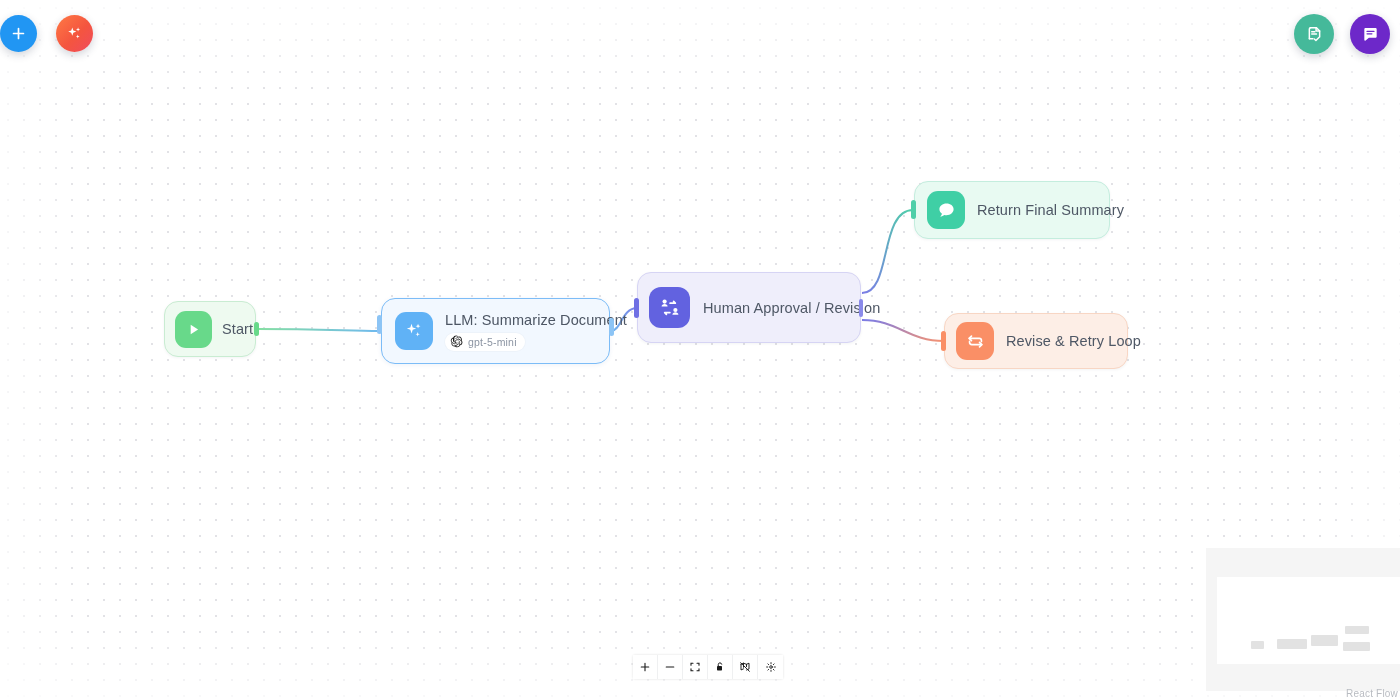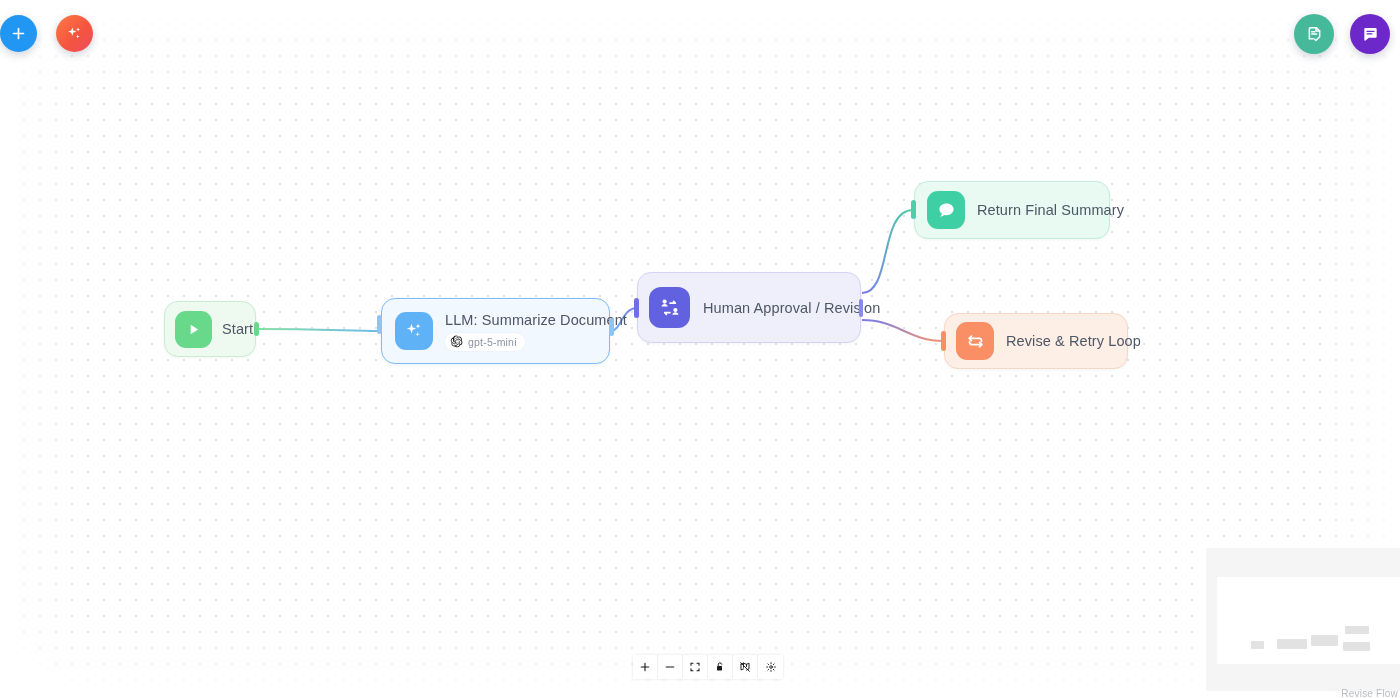--- a/index.html
+++ b/index.html
@@ -301,15 +301,15 @@
 
   <div id="minimap"></div>
   <div id="minimap-viewport">
     <div class="mini-node" style="left:34px;top:64px;width:13px;height:8px;"></div>
     <div class="mini-node" style="left:60px;top:62px;width:30px;height:10px;"></div>
     <div class="mini-node" style="left:94px;top:58px;width:27px;height:11px;"></div>
     <div class="mini-node" style="left:128px;top:49px;width:24px;height:8px;"></div>
     <div class="mini-node" style="left:126px;top:65px;width:27px;height:9px;"></div>
   </div>
 
-  <div id="attribution">Revise Flow</div>
+  <div id="attribution">React Flow</div>
 
 </div>
 
 </body></html>

